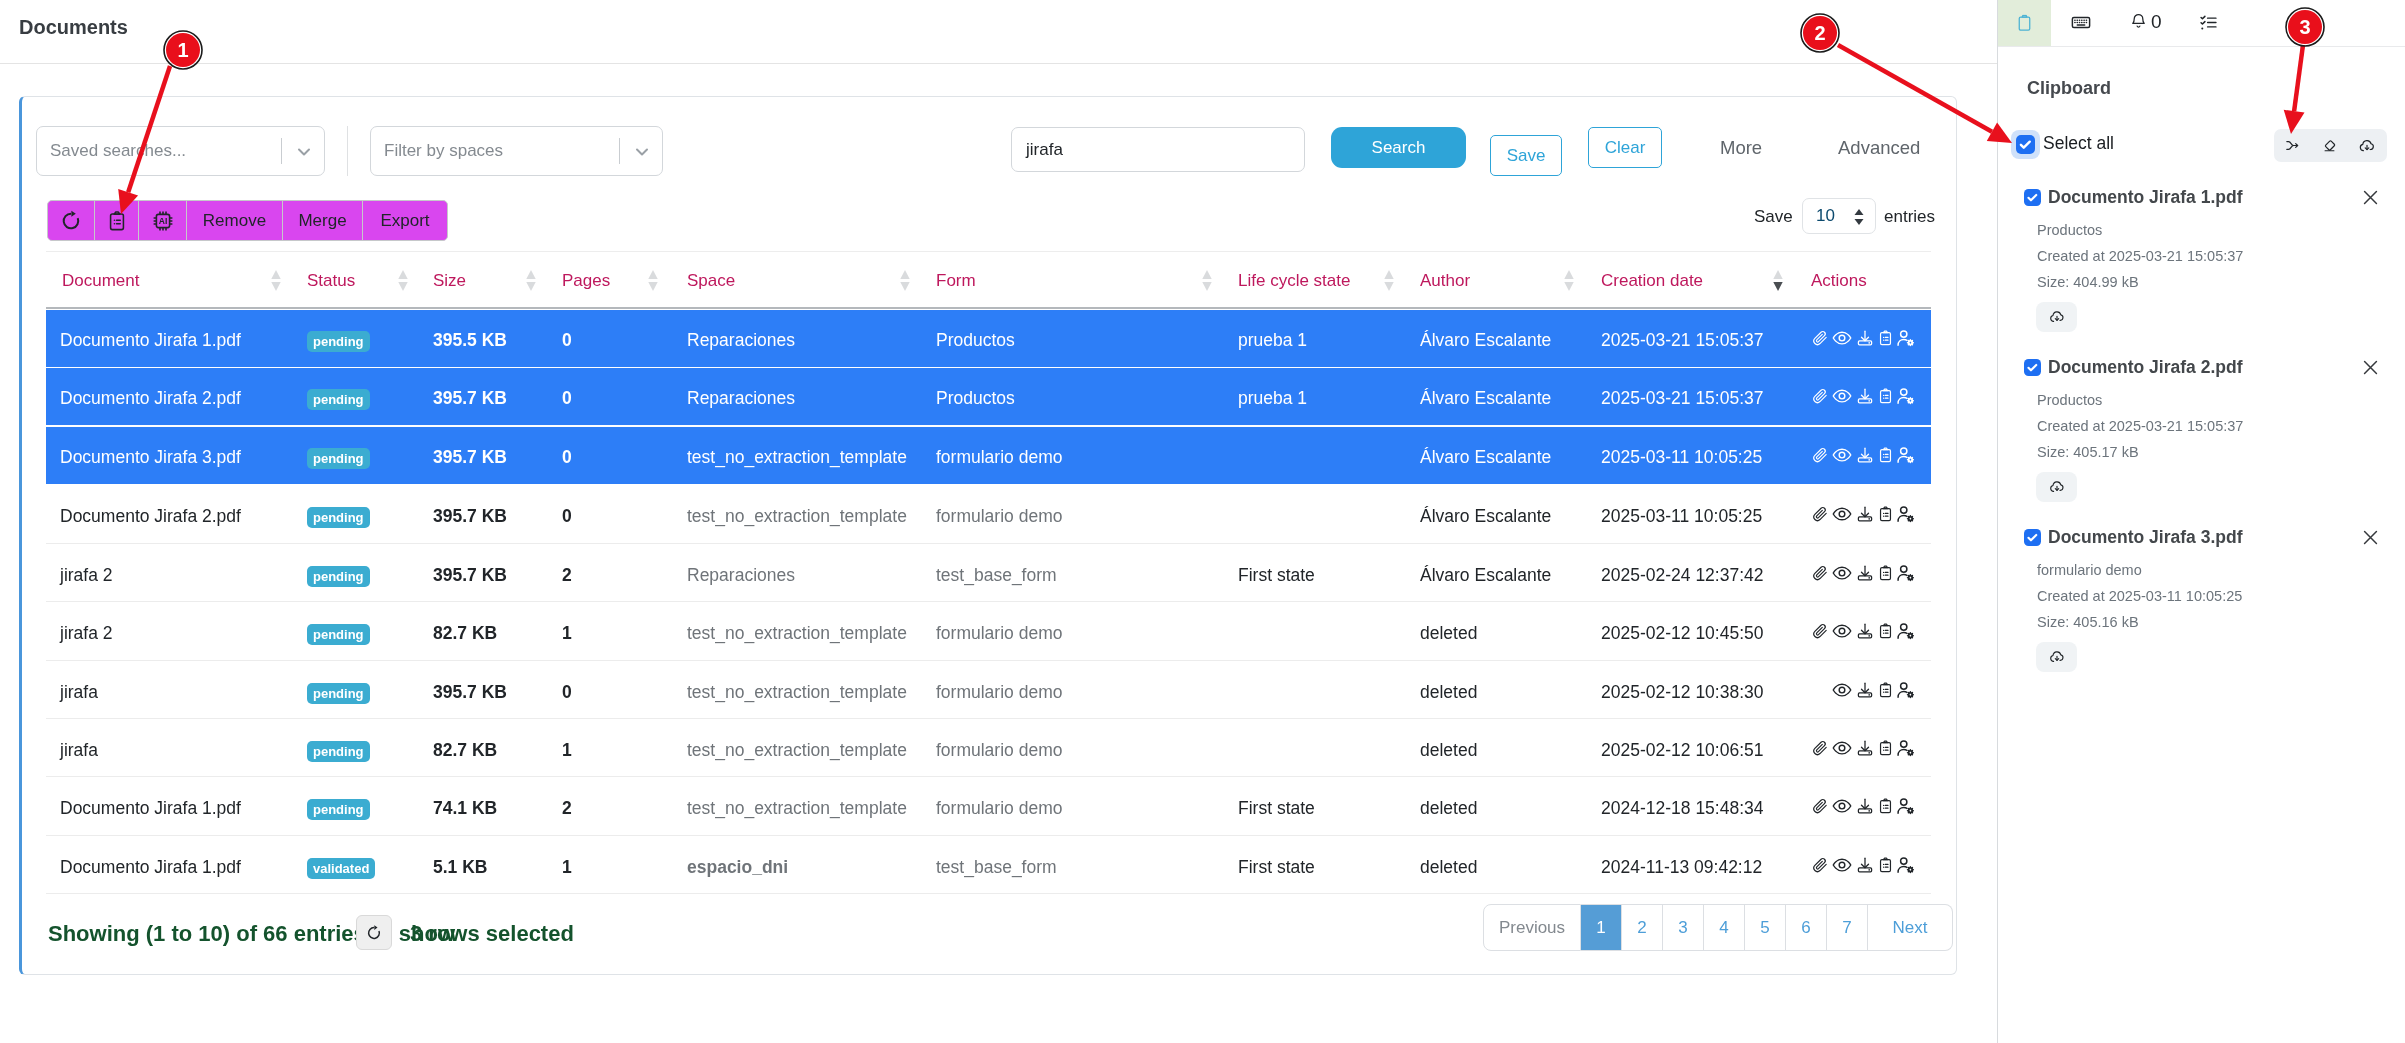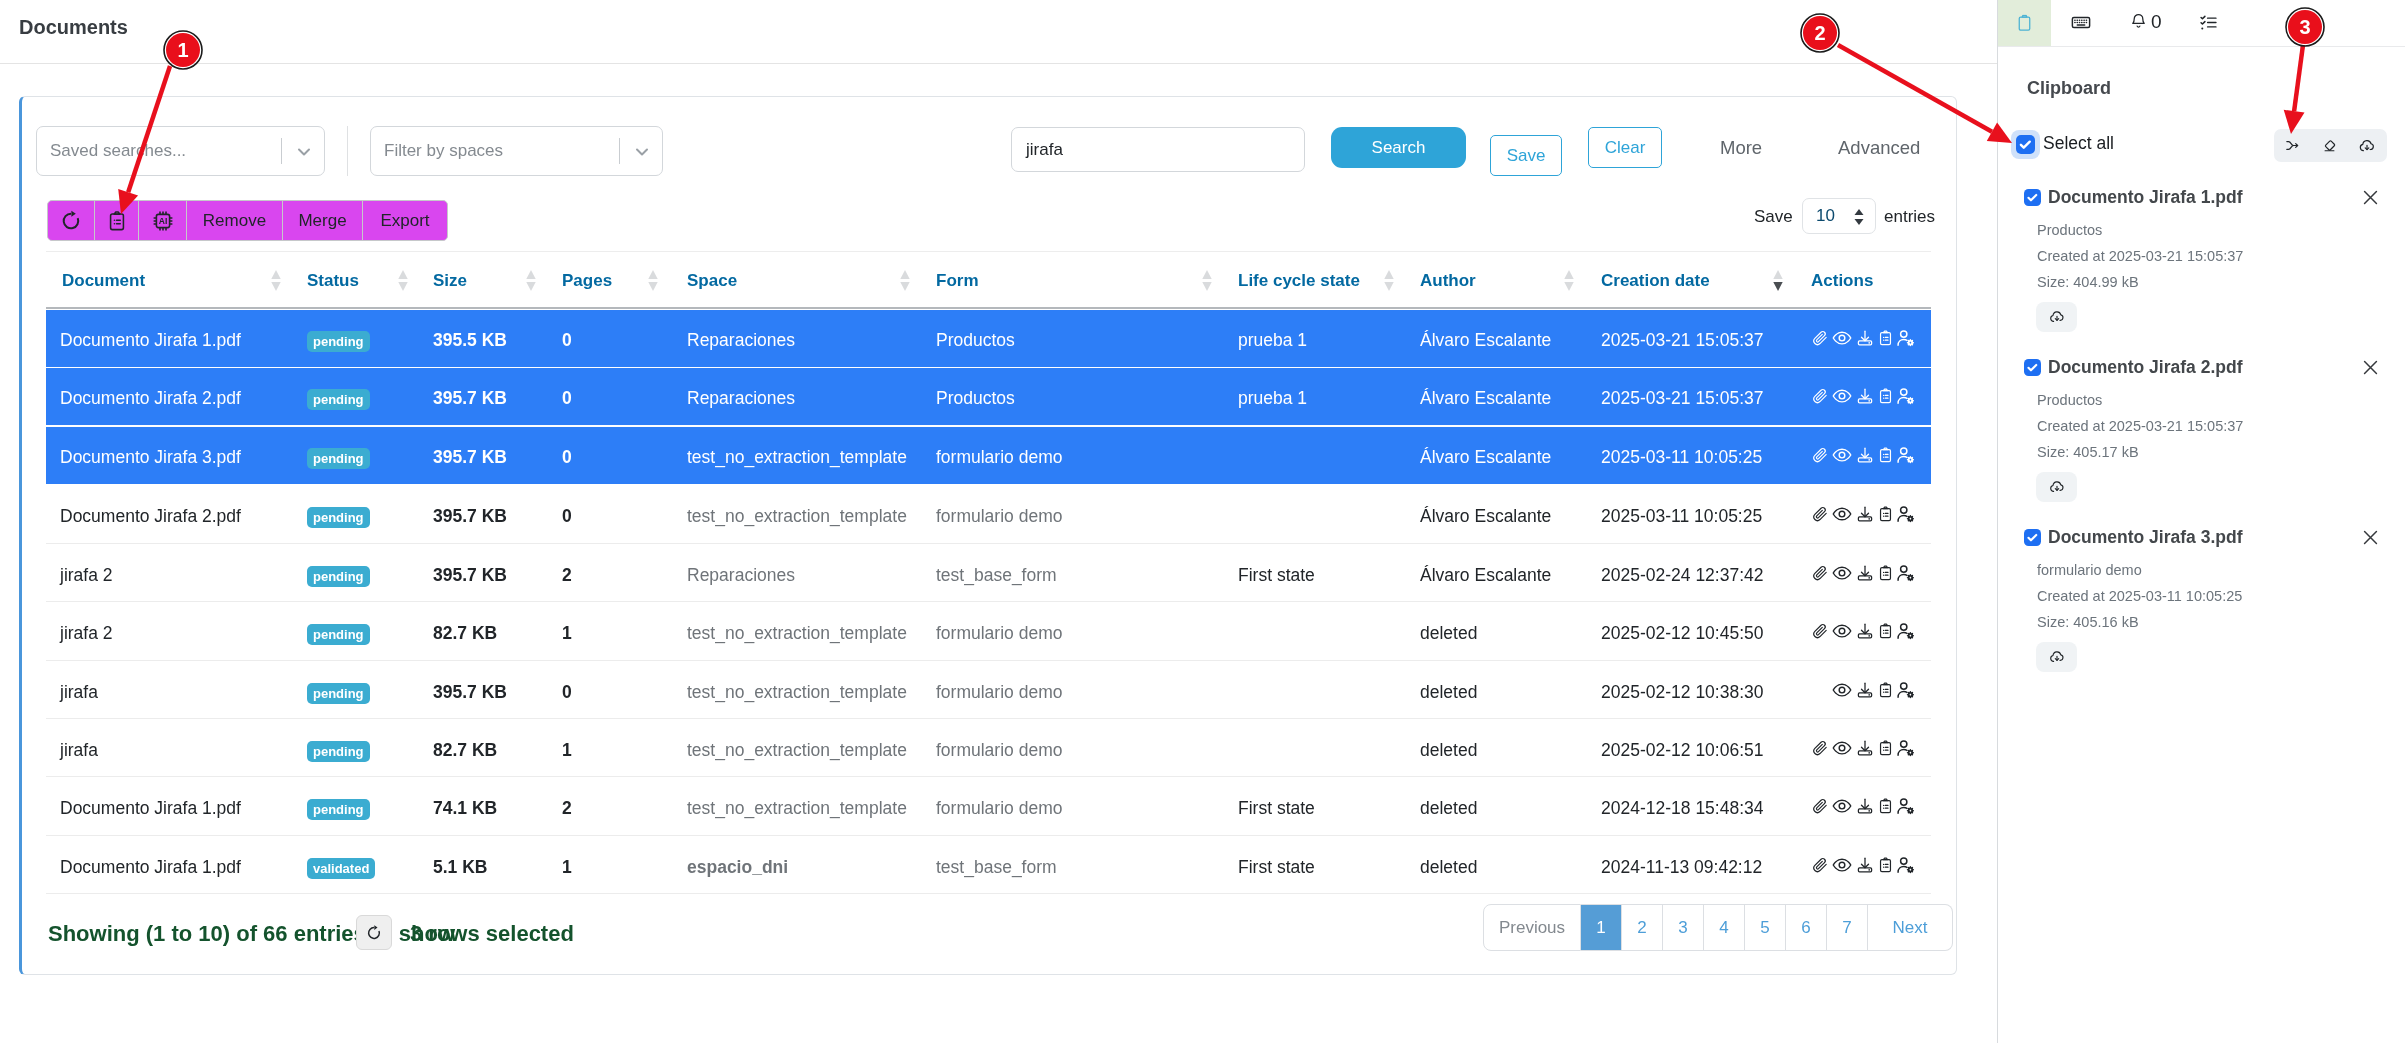--- a/index.html
+++ b/index.html
@@ -32,21 +32,21 @@
 .tseg .ic { position:absolute; left:50%; top:50%; transform:translate(-50%,-50%); color:#212529; }
 .tlab { position:absolute; top:0; height:39px; line-height:39px; text-align:center; font-size:17px; color:#212529; border-right:1px solid #c6c8ca; }
 
 
 .showtxt { font-size:17px; color:#212529; }
 .showsel { left:1802px; top:198px; width:74px; height:36px; border:1px solid #e0e3e6; border-radius:7px; }
 
 
 .thead-line { left:46px; top:251px; width:1885px; height:1px; background:#ededed; }
 .thead-bot { left:46px; top:307px; width:1885px; height:2px; background:#b4b8bc; }
-.th { top:253px; height:56px; line-height:56px; font-size:17px; font-weight:700; color:#0369a1; position:absolute; }
+.th { top:253px; height:56px; line-height:56px; font-size:17px; font-weight:400; color:#be185d; position:absolute; }
 .tr { position:absolute; left:46px; width:1885px; height:56.5px; }
 .tr.sel { background:#2d7ef7; }
 .tr .c { position:absolute; top:0; height:56px; line-height:60px; font-size:17.5px; color:#212529; white-space:nowrap; }
 .tr.sel .c { color:#fff; }
 .tr .gray { color:#6f7479; }
 .tr .b { font-weight:700; }
 .tr.sel .gray { color:#fff; }
 .rline { position:absolute; left:46px; width:1885px; height:1px; background:#ececec; }
 .badge { position:absolute; top:20.5px; height:21px; line-height:21px; padding:0 6px; border-radius:5px; background:#3bacd1; color:#fff; font-size:13px; font-weight:700; }
 .icons { position:absolute; top:0; height:56px; color:#212529; }

